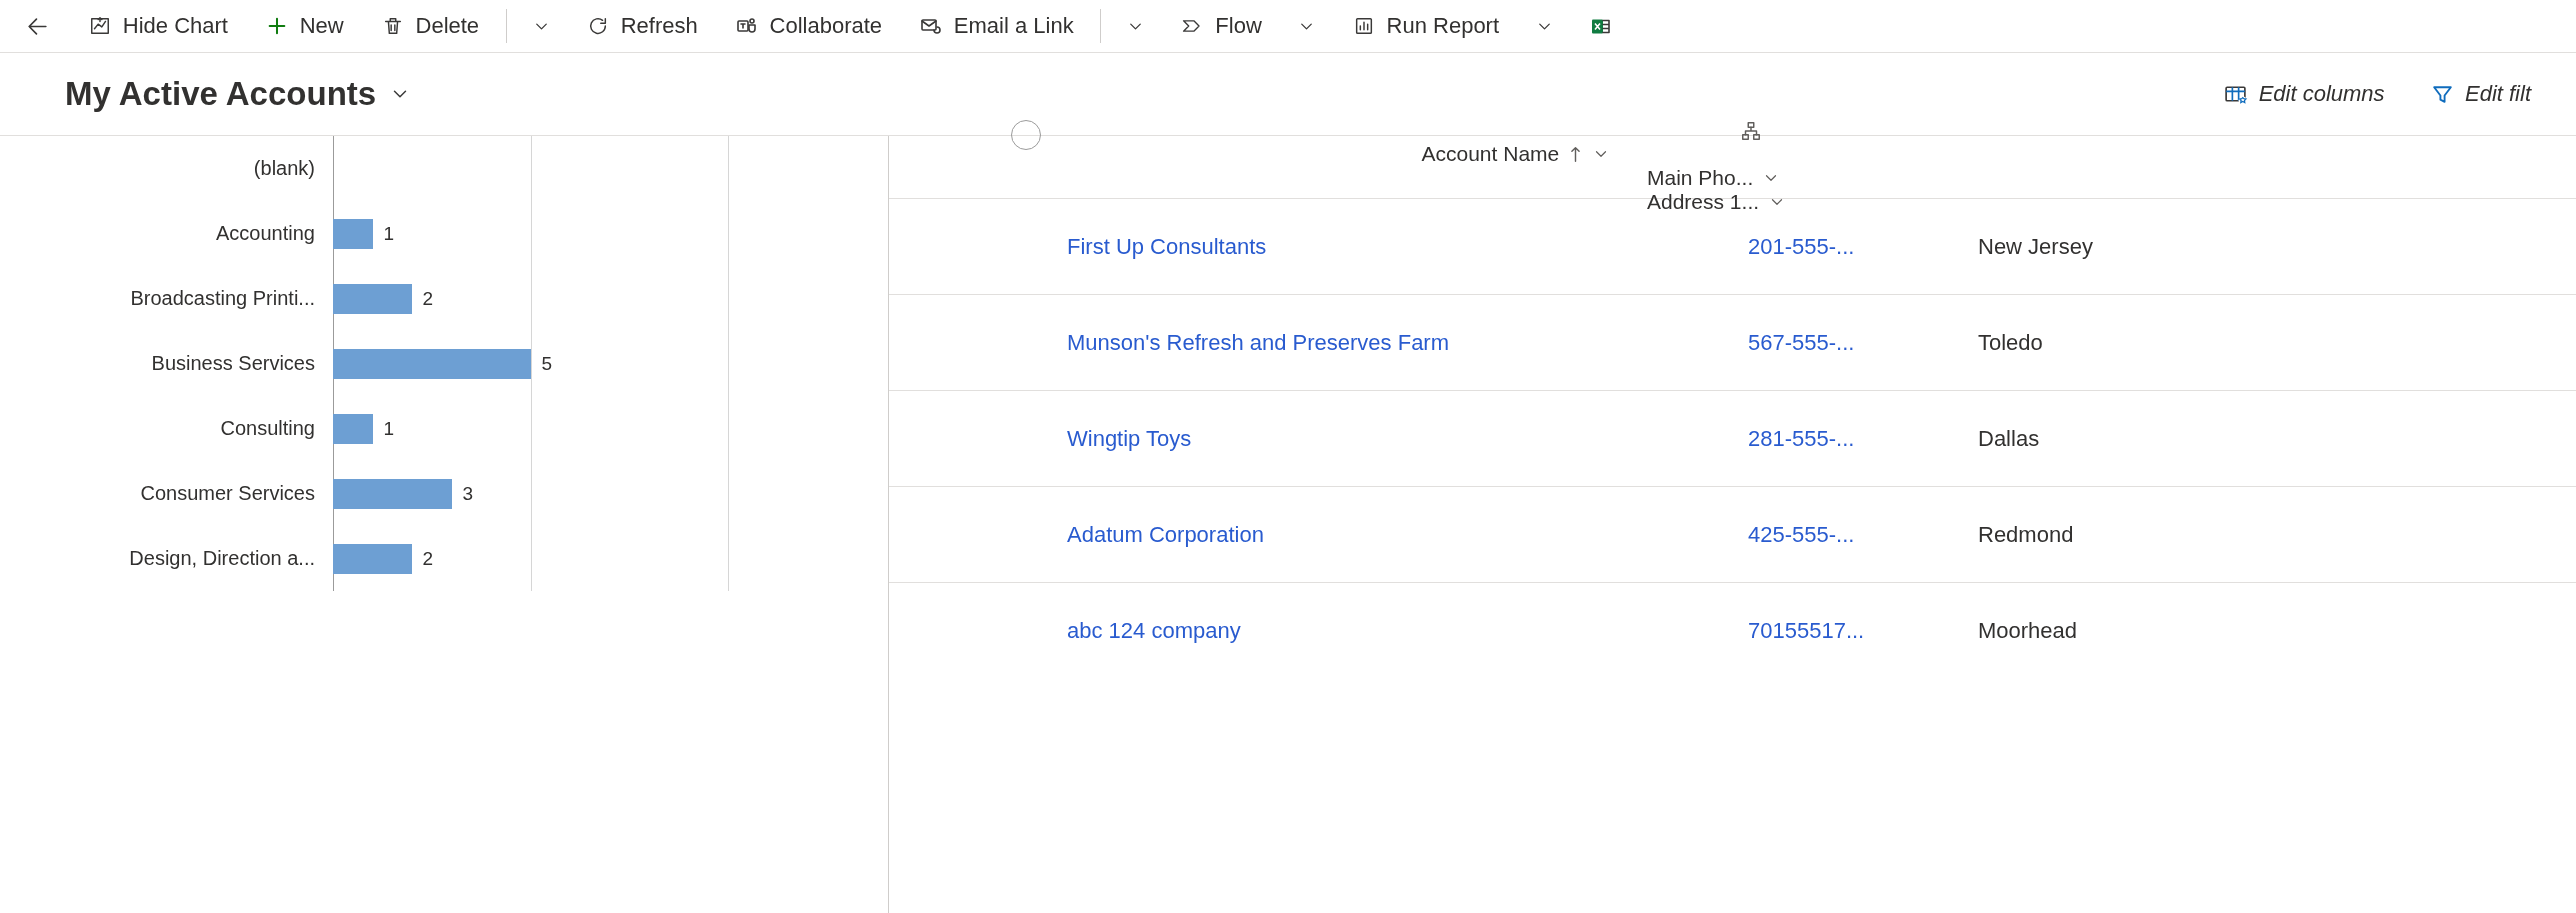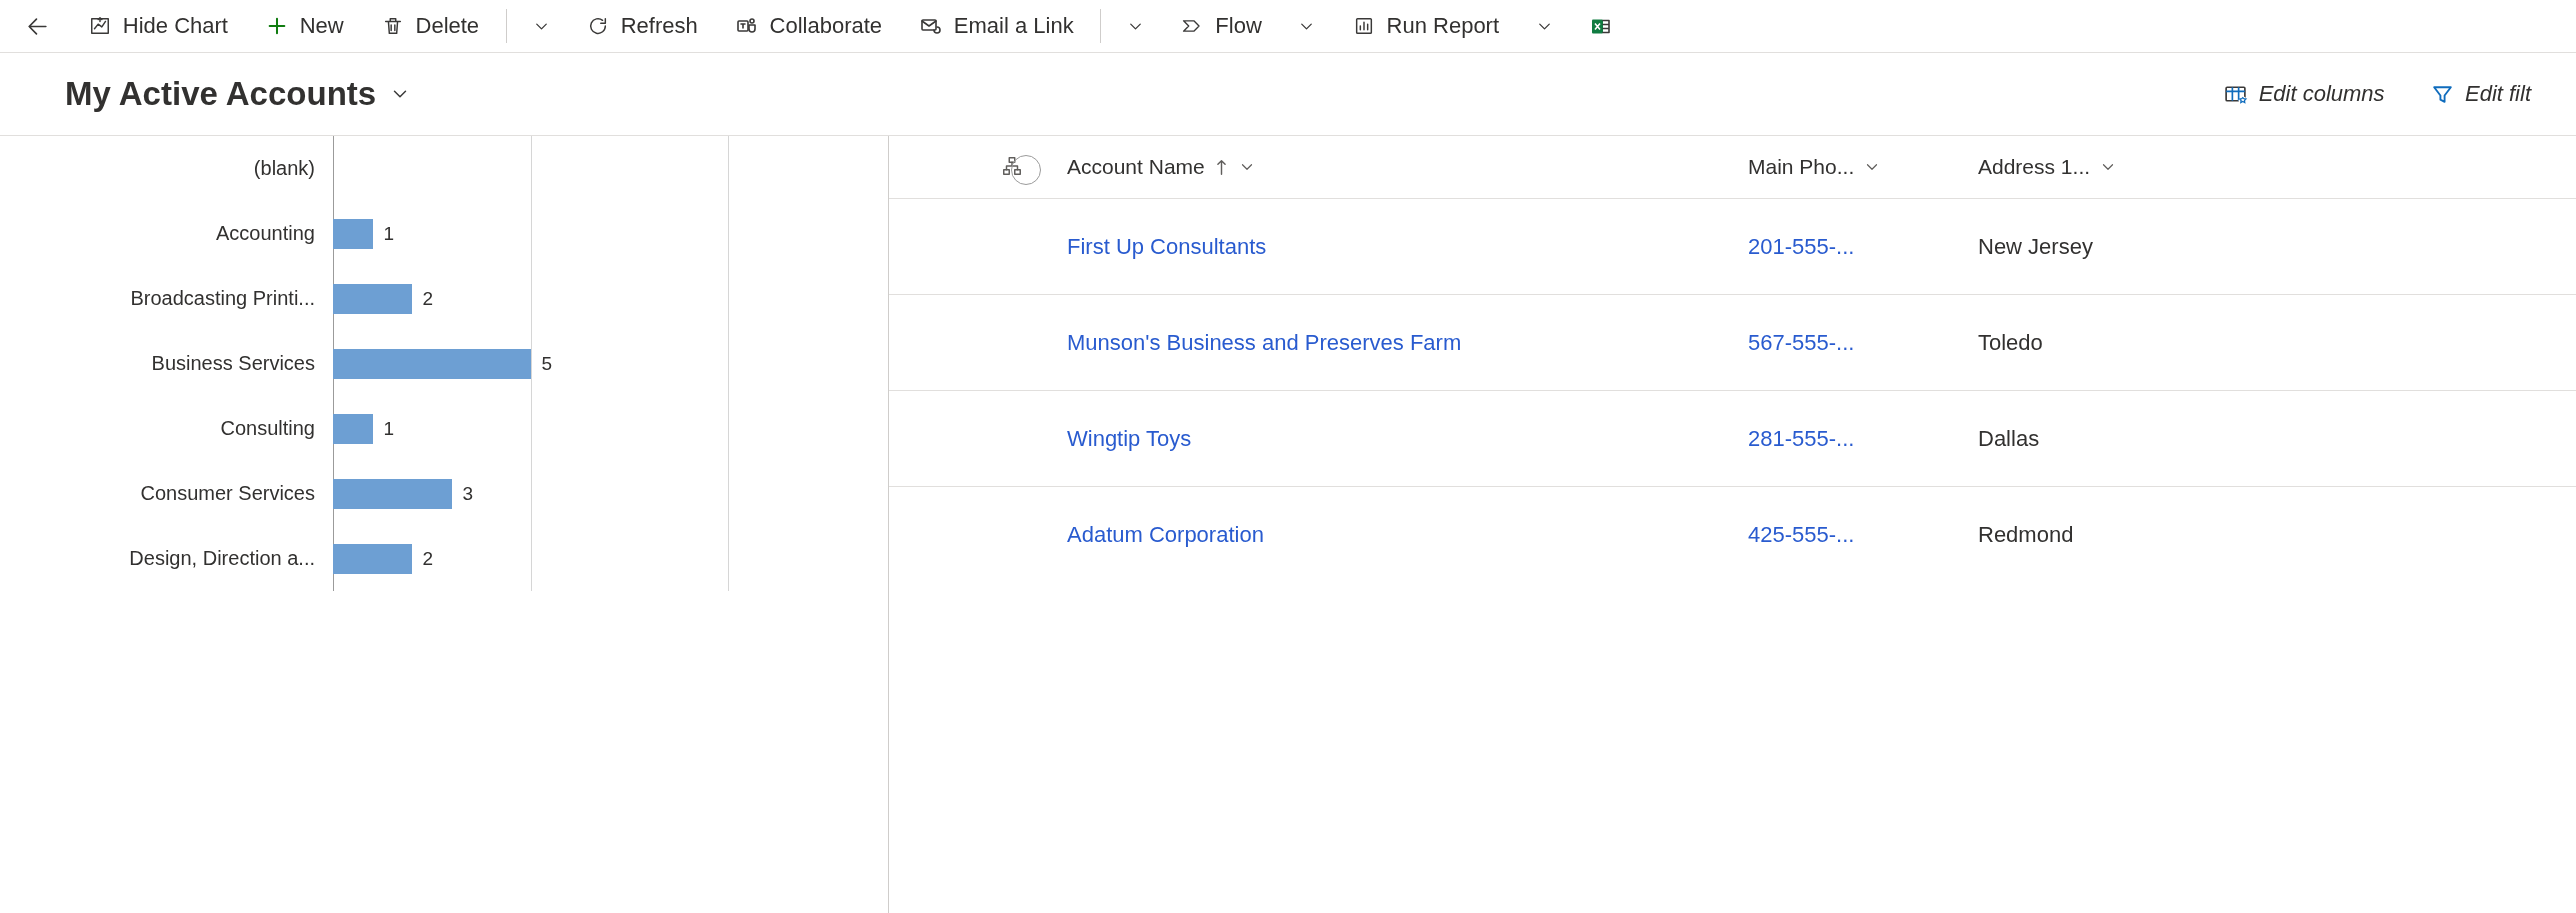--- a/index.html
+++ b/index.html
@@ -178,21 +178,21 @@
     font-size: 21px;
     color: var(--text);
   }
   .grid-head .sel-circle {
     position: absolute;
     left: 33px;
     width: 30px; height: 30px;
     border: 1.5px solid #9b9b9b;
     border-radius: 50%;
   }
-  .grid-head-wrap { position: relative; width:100%; display:flex; align-items:flex-start; }
+  .grid-head-wrap { position: relative; width:100%; display:flex; align-items:center;flex-direction:column; }
   .col {
     display: flex;
     align-items: center;
     gap: 9px;
     padding-right: 22px;
   }
   .col-hier { width: 89px; justify-content:center; }
   .col-name { width: 681px; }
   .col-phone { width: 230px; }
   .col-city { width: 230px; }
@@ -463,21 +463,21 @@
           <div class="col col-phone">
             <span class="link ellipsis">201-555-...</span>
           </div>
           <div class="col col-city">
             <span class="ellipsis">New Jersey</span>
           </div>
         </div>
         <div class="grid-row">
           <div class="col col-hier"></div>
           <div class="col col-name">
-            <span class="link">Munson's Business and Preserves Farm</span>
+            <span class="link">Munson's Refresh and Preserves Farm</span>
           </div>
           <div class="col col-phone">
             <span class="link ellipsis">567-555-...</span>
           </div>
           <div class="col col-city">
             <span class="ellipsis">Toledo</span>
           </div>
         </div>
         <div class="grid-row">
           <div class="col col-hier"></div>
@@ -496,17 +496,29 @@
           <div class="col col-name">
             <span class="link">Adatum Corporation</span>
           </div>
           <div class="col col-phone">
             <span class="link ellipsis">425-555-...</span>
           </div>
           <div class="col col-city">
             <span class="ellipsis">Redmond</span>
           </div>
         </div>
+        <div class="grid-row">
+          <div class="col col-hier"></div>
+          <div class="col col-name">
+            <span class="link">abc 124 company</span>
+          </div>
+          <div class="col col-phone">
+            <span class="link ellipsis">70155517...</span>
+          </div>
+          <div class="col col-city">
+            <span class="ellipsis">Moorhead</span>
+          </div>
+        </div>
       </div>
   </div>
 
 </div>
 
 
 </body></html>

